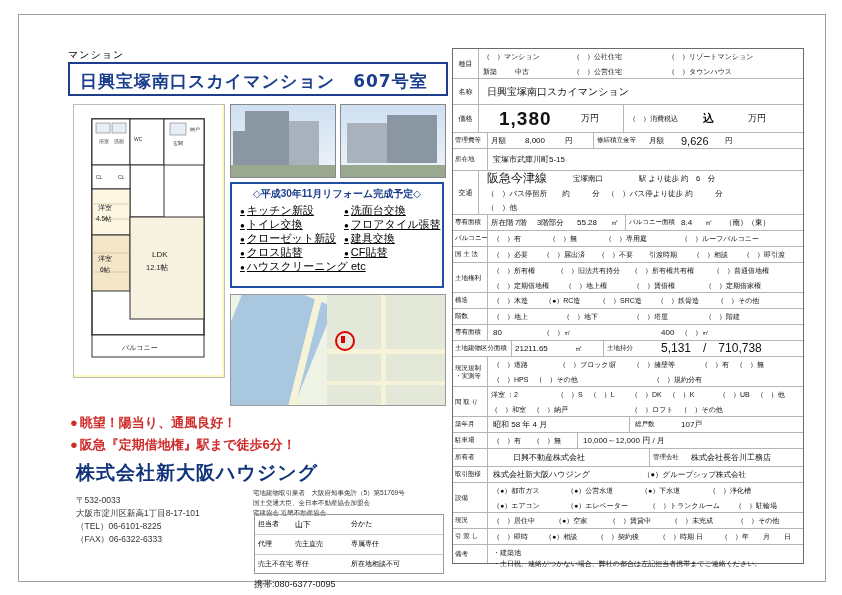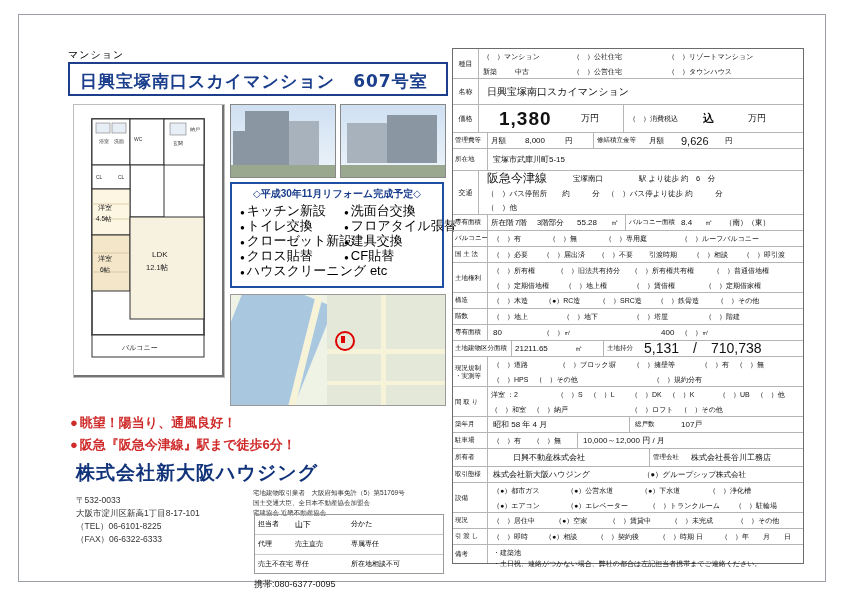--- a/index.html
+++ b/index.html
@@ -37,21 +37,21 @@
   }
   .title-box .t{
     position:absolute;left:10px;top:6px;
     font-size:17px;font-weight:bold;color:#1a3e8c;
     letter-spacing:1px;
     font-family:"DejaVu Sans",sans-serif;
   }
   
   .plan{
     position:absolute;left:5px;top:42px;width:150px;height:272px;
-    border:1px solid #bdbdbd;background:#737373;
+    border:1px solid #bdbdbd;background:#fef9c3;
   }
   .plan svg{display:block;}
   
   .photo{
     position:absolute;border:1px solid #888;background:#8fa9c4;overflow:hidden;
   }
   .photo1{left:162px;top:42px;width:104px;height:72px;}
   .photo2{left:272px;top:42px;width:104px;height:72px;}
   .sky{position:absolute;left:0;top:0;right:0;height:100%;
     background:linear-gradient(#cfe0f2,#eef4fa);}
@@ -65,21 +65,21 @@
   }
   .reform .head{
     position:absolute;left:0;top:3px;width:100%;text-align:center;
     font-size:10px;font-weight:bold;color:#1a3e8c;
   }
   .reform ul{
     list-style:none;margin:0;padding:0;position:absolute;top:20px;left:8px;
   }
   .reform ul.col2{left:112px;}
   .reform li{
-    font-size:13px;line-height:13px;color:#000;white-space:nowrap;
+    font-size:11px;line-height:13px;color:#000;white-space:nowrap;text-decoration:underline;
   }
   .reform li:before{content:"\25CF";color:#000;margin-right:2px;font-size:8px;}
   
   .map{
     position:absolute;left:162px;top:232px;width:214px;height:110px;
     border:1px solid #9a9a9a;overflow:hidden;background:#eef3e6;
   }
   .map .water{position:absolute;background:#a9c8e0;}
   .map .road{position:absolute;background:#f7f3d9;}
   .map .block{position:absolute;background:#e3e8d8;}
@@ -244,21 +244,21 @@
       <div class="block" style="left:96px;top:0;width:130px;height:110px;"></div>
       <div class="road" style="left:70px;top:0;width:7px;height:120px;transform:rotate(14deg);"></div>
       <div class="road" style="left:96px;top:54px;width:130px;height:5px;"></div>
       <div class="road" style="left:150px;top:0;width:5px;height:110px;"></div>
       <div class="road" style="left:96px;top:86px;width:130px;height:4px;"></div>
       <div class="pin"></div>
     </div>
 
     <div class="catch">
       <div>眺望！陽当り、通風良好！</div>
-      <div>阪急『阪急今津線』駅まで徒歩6分！</div>
+      <div>阪急『定期借地権』駅まで徒歩6分！</div>
     </div>
 
     <div class="company">株式会社新大阪ハウジング</div>
 
     <div class="addr">
       <div>〒532-0033</div>
       <div>大阪市淀川区新高1丁目8-17-101</div>
       <div>（TEL）06-6101-8225</div>
       <div>（FAX）06-6322-6333</div>
     </div>
@@ -420,21 +420,21 @@
       <div class="cell chk" style="left:228px;">（　）㎡</div>
     </div>
 
     <div class="row" style="top:292px;height:16px;">
       <div class="cell" style="left:2px;font-size:6.5px;">土地建物区分面積</div>
       <div class="vline" style="left:58px;"></div>
       <div class="cell" style="left:62px;font-size:8px;">21211.65</div>
       <div class="cell" style="left:122px;">㎡</div>
       <div class="vline" style="left:150px;"></div>
       <div class="cell" style="left:154px;font-size:6.5px;">土地持分</div>
-      <div class="cell" style="left:191px;font-size:14px;">5,131　/　710,738</div>
+      <div class="cell" style="left:208px;font-size:12px;">5,131　/　710,738</div>
     </div>
 
     <div class="row" style="top:308px;height:30px;">
       <div class="cell" style="left:2px;top:0;height:30px;font-size:6.5px;line-height:8px;">現況規制<br>・実測等</div>
       <div class="vline" style="left:34px;"></div>
       <div class="cell chk" style="left:40px;top:0;height:15px;">（　）道路</div>
       <div class="cell chk" style="left:106px;top:0;height:15px;">（　）ブロック塀</div>
       <div class="cell chk" style="left:180px;top:0;height:15px;">（　）擁壁等</div>
       <div class="cell chk" style="left:248px;top:0;height:15px;">（　）有　（　）無</div>
       <div class="cell chk" style="left:40px;top:15px;height:15px;">（　）HPS　（　）その他</div>

